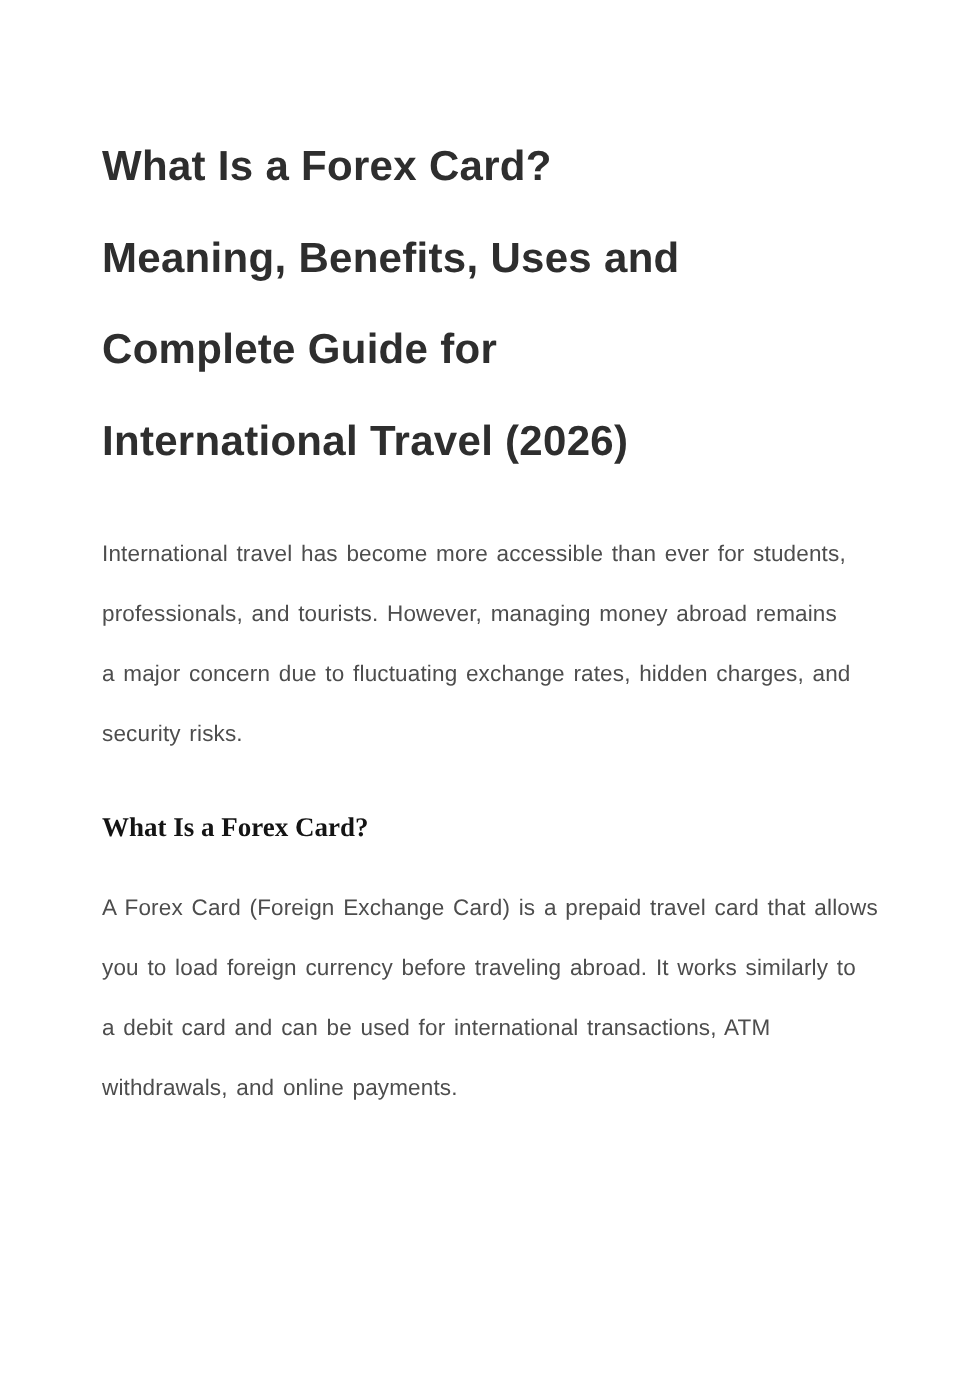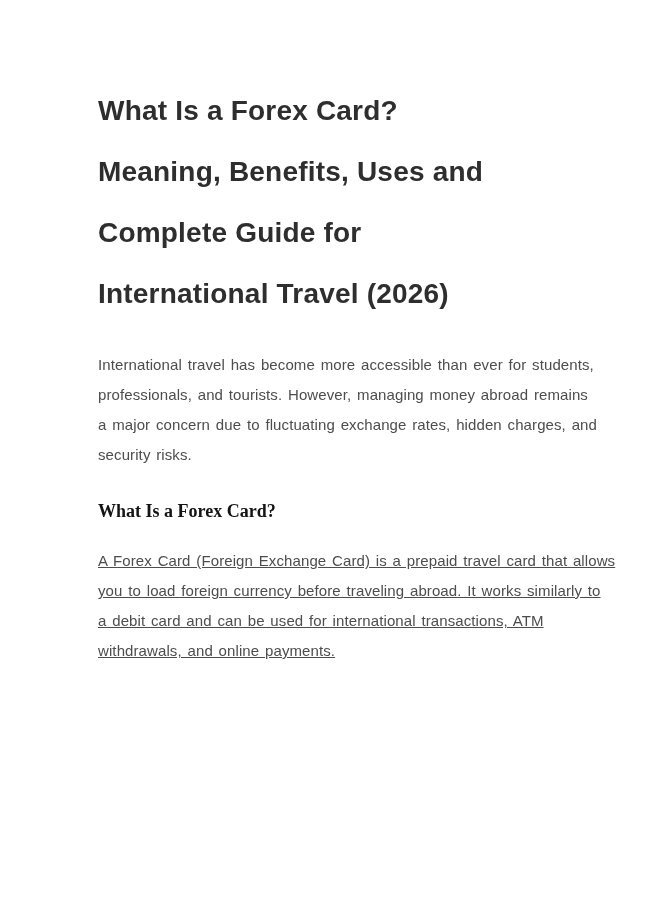--- a/index.html
+++ b/index.html
@@ -9,45 +9,45 @@
     --heading_color: #141414;
   }
   * { box-sizing: border-box; }
   html, body { margin: 0; padding: 0; background: var(--background); }
   .page {
     position: relative;
     width: 650px;
     height: 778px;
     margin: 0 auto;
     background: var(--background);
-    padding: 80px 68px 0 98px;
+    padding: 80px 68px 0 68px;
     overflow: hidden;
     font-family: "Liberation Sans", sans-serif;
   }
   .doc-title {
     margin: 0 0 26px 0;
     font-size: 28px;
     line-height: 61px;
     font-weight: 700;
     color: var(--title_color);
     letter-spacing: 0.2px;
     white-space: nowrap;
   }
   .doc-para {
     margin: 0 0 28px 0;
     font-size: 15px;
-    line-height: 30px;
+    line-height: 40px;
     font-weight: 400;
     color: var(--body_color);
     letter-spacing: 0.1px;
     word-spacing: 1.5px;
     white-space: nowrap;
   }
   .doc-para.tight { margin-bottom: 16px; }
-  .doc-para.last { margin-bottom: 0; text-decoration: underline; }
+  .doc-para.last { margin-bottom: 0; }
   .section-heading {
     margin: 0 0 22px 0;
     font-family: "Liberation Serif", serif;
     font-size: 18px;
     line-height: 26px;
     font-weight: 700;
     color: var(--heading_color);
     white-space: nowrap;
   }
 </style>

